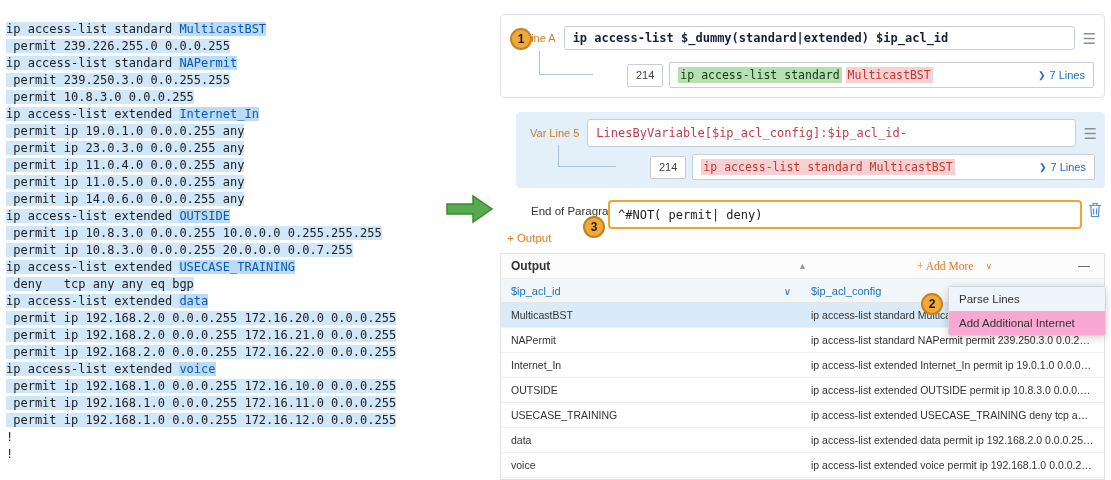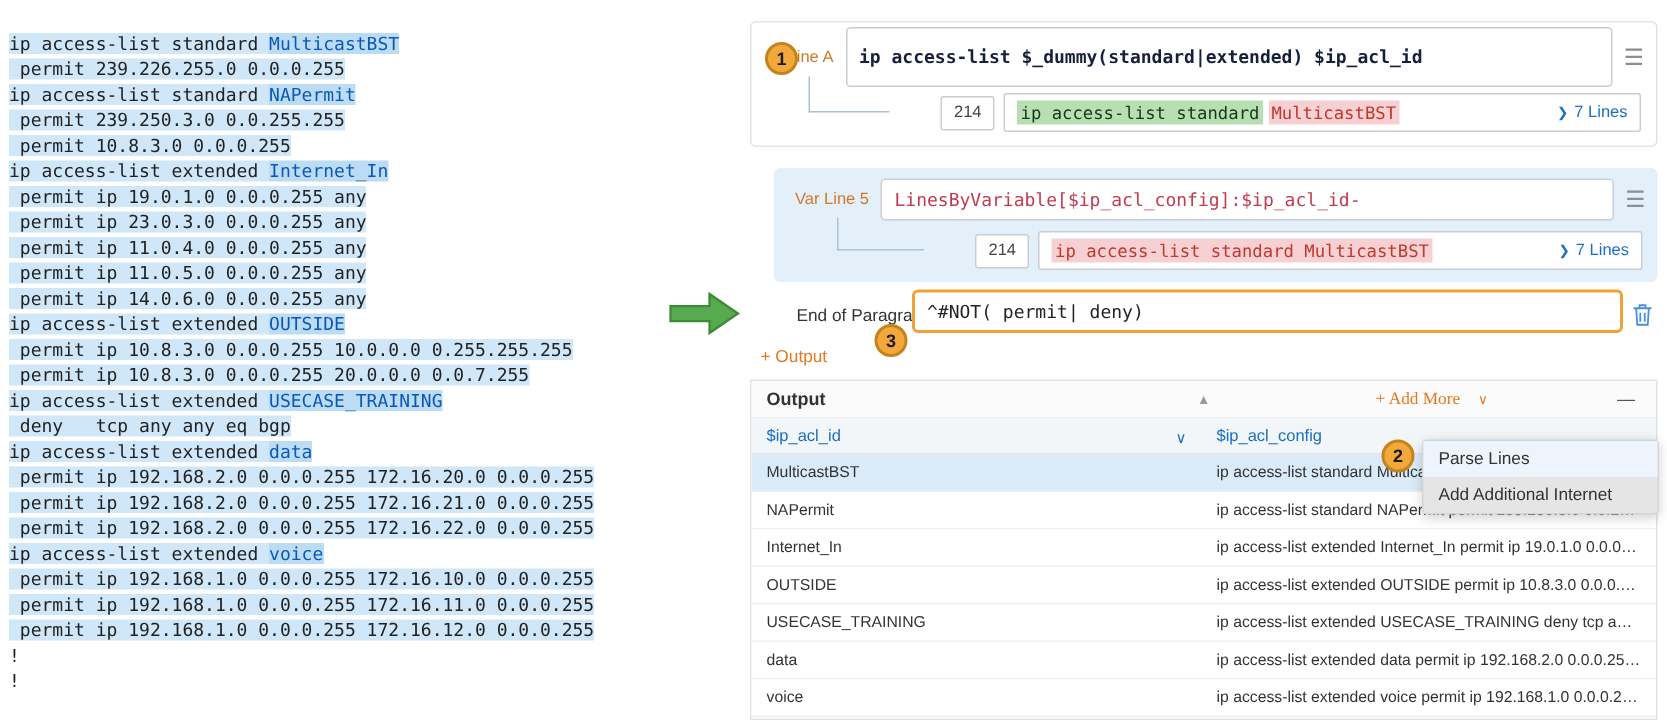--- a/index.html
+++ b/index.html
@@ -16,21 +16,21 @@
 
   
   .arrow { position:absolute; left:446px; top:193px; }
 
   
   .card1 { position:absolute; left:500px; top:14px; width:605px; height:84px;
            background:#fff; border:1px solid #dfe3e7; border-radius:4px; }
   .row1 { position:absolute; left:10px; right:8px; top:9px; height:28px;
           display:flex; align-items:center; gap:8px; }
   .lbl-orange { color:#cf7a2a; font-size:11px; white-space:nowrap; }
-  .pattern-input { flex:1; height:40px; border:1px solid #c9ced4; border-radius:3px; background:#fff;
+  .pattern-input { flex:1; height:24px; border:1px solid #c9ced4; border-radius:3px; background:#fff;
                    display:flex; align-items:center; padding:0 8px; overflow:hidden;
                    font-family:"DejaVu Sans Mono", monospace; font-size:12px; white-space:pre; }
   .pattern-id { font-weight:bold; color:#16203a; }
   .pattern-var { color:#c13b4e; }
   .hamburger { color:#8a8f94; font-size:15px; cursor:pointer; line-height:1; }
   .connector { position:absolute; border-left:1px solid #a9c3d3; border-bottom:1px solid #a9c3d3; }
   .card1 .connector { left:38px; top:36px; width:54px; height:24px; }
   .result-row { position:absolute; display:flex; align-items:center; gap:6px;margin-left:32px; }
   .card1 .result-row { left:94px; top:47px; right:10px; height:26px; }
   .lineno { border:1px solid #c9ced4; background:#fff; font-size:11px; color:#444;
@@ -47,21 +47,21 @@
 
   .varpanel { position:absolute; left:516px; top:112px; width:589px; height:76px;
               background:#e3f0fa; border-radius:4px; }
   .varpanel .row1 { left:14px; top:8px; height:26px; }
   .varpanel .pattern-input { height:28px; }
   .varpanel .connector { left:42px; top:33px; width:58px; height:22px; }
   .varpanel .result-row { left:102px; top:42px; right:10px; height:26px; }
 
   
   .eop-label { position:absolute; left:531px; top:205px; font-size:11.5px; color:#333; }
-  .eop-input { position:absolute; left:608px; top:193px; width:474px; height:29px;
+  .eop-input { position:absolute; left:608px; top:200px; width:474px; height:29px;
                border:2px solid #f0a236; border-radius:4px; background:#fff;
                display:flex; align-items:center; padding:0 8px;
                font-family:"DejaVu Sans Mono", monospace; font-size:12px; color:#222; white-space:pre; }
   .trash { position:absolute; left:1088px; top:202px; cursor:pointer; }
   .add-field { position:absolute; left:507px; top:232px; color:#e2791f; font-size:11.5px;
                cursor:pointer; text-decoration:none; }
 
   
   .output { position:absolute; left:500px; top:253px; width:605px; height:227px;
             border:1px solid #e2e2e2; background:#fff; overflow:hidden; }
@@ -78,21 +78,21 @@
   .th1 { width:300px; padding-left:10px; position:relative; }
   .th1 .dd { position:absolute; right:10px; top:1px; font-size:10px; cursor:pointer; }
   .th2 { flex:1; padding-left:10px; }
   .trow { display:flex; height:25px; align-items:center; border-bottom:1px solid #efefef;
           font-size:10.5px; color:#333; background:#fff; }
   .trow.selected { background:#d9eaf8; }
   .tc1 { width:300px; padding-left:10px; white-space:nowrap; overflow:hidden; }
   .tc2 { flex:1; padding:0 10px; white-space:nowrap; overflow:hidden; text-overflow:ellipsis; }
 
   
-  .menu { position:absolute; left:948px; top:293px; width:158px; background:#e5e5e5;
+  .menu { position:absolute; left:948px; top:286px; width:158px; background:#f9a8d4;
           border:1px solid #d5d5d5; border-radius:3px; box-shadow:0 2px 8px rgba(0,0,0,.18); z-index:5; }
   .menu-item { height:24px; display:flex; align-items:center; padding:0 10px;
                font-size:11.5px; color:#333; cursor:pointer; }
   .menu-item:first-child { background:#edf4fb; }
 
   
   .badge { position:absolute; width:22px; height:22px; border-radius:50%;
            background:#f3a83c; border:2px solid #c5831c; color:#1c1c1c;
            font-weight:bold; font-size:12px; display:flex; align-items:center;
            justify-content:center; z-index:6; }

